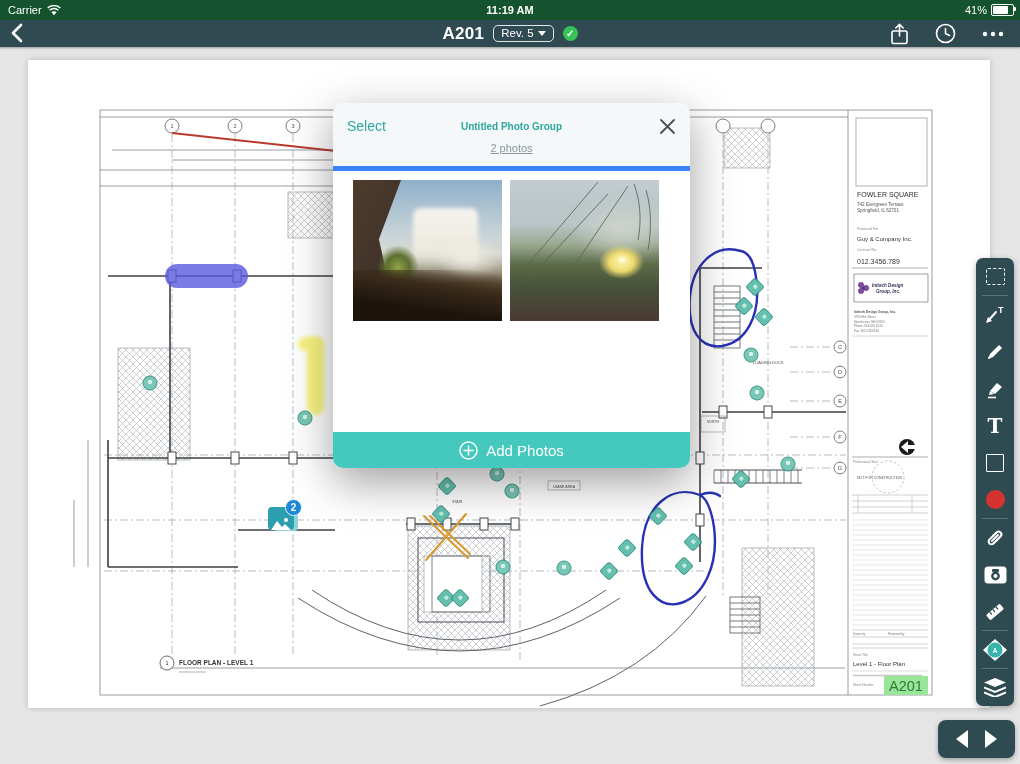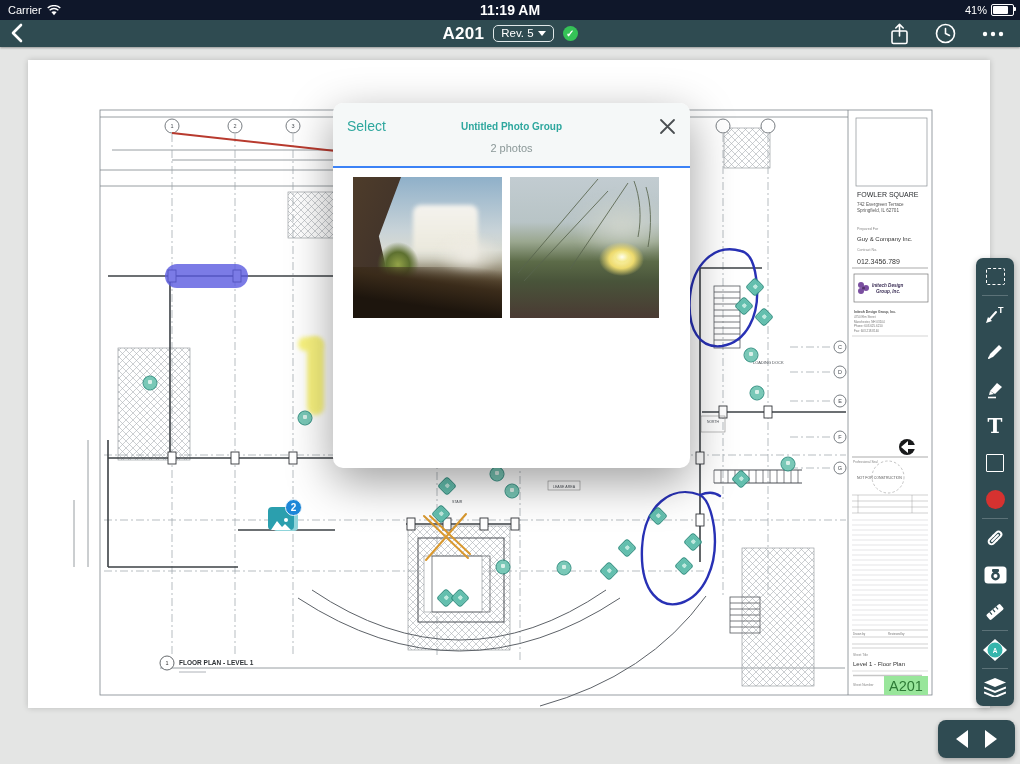--- a/index.html
+++ b/index.html
@@ -1,23 +1,23 @@
 <!DOCTYPE html>
 <html><head>
 <meta charset="utf-8">
 <style>
   html,body{margin:0;padding:0;}
   body{width:1020px;height:764px;overflow:hidden;background:#e4e5e4;
        font-family:"Liberation Sans",sans-serif;-webkit-font-smoothing:antialiased;position:relative;}
 
   
-  #statusbar{position:absolute;left:0;top:0;width:1020px;height:20px;background:#0f172a;color:#fff;
+  #statusbar{position:absolute;left:0;top:0;width:1020px;height:20px;background:#14532d;color:#fff;
              display:flex;align-items:center;font-size:11px;z-index:60;}
   #statusbar .left{position:absolute;left:8px;display:flex;align-items:center;gap:5px;}
-  #statusbar .time{position:absolute;left:0;right:0;text-align:center;font-weight:bold;font-size:14px;}
+  #statusbar .time{position:absolute;left:0;right:0;text-align:center;font-weight:bold;font-size:11px;}
   #statusbar .right{position:absolute;right:6px;display:flex;align-items:center;gap:4px;}
   .battery{width:21px;height:10px;border:1px solid #fff;border-radius:2px;position:relative;}
   .battery::before{content:"";position:absolute;left:1px;top:1px;bottom:1px;width:15px;background:#fff;border-radius:1px;}
   .battery::after{content:"";position:absolute;right:-3px;top:2px;width:2px;height:4px;background:#fff;border-radius:0 1px 1px 0;}
 
   #navbar{position:absolute;left:0;top:20px;width:1020px;height:27px;background:#2f4b51;z-index:60;
           display:flex;align-items:center;box-shadow:0 1px 2px rgba(0,0,0,.35);}
   .back-btn{position:absolute;left:10px;top:1px;width:28px;height:24px;display:flex;align-items:center;}
   .nav-center{position:absolute;left:0;right:0;display:flex;align-items:center;justify-content:center;gap:9px;}
   .nav-title{color:#fff;font-size:17px;font-weight:bold;letter-spacing:.3px;}
@@ -44,26 +44,26 @@
   #photo-group-marker .back{position:absolute;left:5px;top:5px;width:25px;height:22px;background:#8fd4da;border-radius:4px;}
   #photo-group-marker .front{position:absolute;left:0;top:3px;width:26px;height:23px;background:#2b9fae;border-radius:4px;
        display:flex;align-items:flex-end;justify-content:center;overflow:hidden;}
   #photo-group-marker .badge{position:absolute;right:-2px;top:-5px;width:15px;height:15px;border-radius:50%;
        background:#1d87d8;border:1.5px solid #eaf4fb;color:#fff;font-size:10px;font-weight:bold;
        display:flex;align-items:center;justify-content:center;}
 
   
   #modal{position:absolute;left:333px;top:103px;width:357px;height:365px;background:#fff;border-radius:10px;
          box-shadow:0 14px 46px rgba(0,0,0,.38);z-index:40;display:flex;flex-direction:column;overflow:hidden;}
-  .modal-head{background:#f5f8f8;border-bottom:2px solid #3b82f6;padding:10px 14px 6px 14px;}
+  .modal-head{background:#f5f8f8;border-bottom:5px solid #3b82f6;padding:10px 14px 6px 14px;}
   .modal-head-row{display:flex;align-items:center;height:26px;}
   .select-label{color:#2ea79e;font-size:14px;width:90px;}
   .modal-title{color:#2ea79e;font-size:10px;font-weight:bold;flex:1;text-align:center;}
   .close-btn{width:90px;display:flex;justify-content:flex-end;}
-  .photo-count{text-align:center;color:#8b9898;font-size:11px;padding:3px 0 6px 0;}
+  .photo-count{text-align:center;color:#8b9898;font-size:11px;padding:3px 0 6px 0;text-decoration:underline;}
   .photo-row{display:flex;gap:8px;padding:9px 20px 0 20px;}
   .photo{width:149px;height:141px;position:relative;overflow:hidden;background:#ccc;}
   .add-photos{margin-top:auto;height:36px;background:#45c8bd;color:#fff;font-size:15px;
               display:flex;align-items:center;justify-content:center;gap:8px;}
 
   
   .p1{background:linear-gradient(180deg,#8fb0c9 0%,#c8d3d8 38%,#d8dad2 52%,#b9b6a5 60%,#6b5b41 74%,#33261656 100%),#3a2d1d;}
   .p1 .rocks{position:absolute;left:0;top:0;width:62%;height:100%;
       background:linear-gradient(115deg,#4e3c2a 0%,#41332a 45%,rgba(65,51,42,0) 78%);
       clip-path:polygon(0 0,52% 0,28% 42%,48% 100%,0 100%);}
@@ -465,20 +465,27 @@
           <path d="M8 96 L88 2"></path>
             <path d="M14 104 L98 14"></path>
             <path d="M60 92 L118 6"></path>
           <path d="M128 60 C132 40 130 20 124 4"></path>
             <path d="M138 70 C142 48 141 26 136 10"></path>
         </g>
       </svg>
     </div>
   </div>
 
+  <div class="add-photos">
+    <svg width="19" height="19" viewBox="0 0 19 19">
+      <circle cx="9.5" cy="9.5" r="8.5" stroke="#fff" stroke-width="1.5" fill="none"></circle>
+      <path d="M9.5 5 V14 M5 9.5 H14" stroke="#fff" stroke-width="1.5" stroke-linecap="round"></path>
+    </svg>
+    <span>Add Photos</span>
+  </div>
 </div>
 
 <div id="toolbar">
   <div class="tb-item">
       <span class="marquee"></span>
     </div>
   <div class="tb-div"></div>
 
   <div class="tb-item">
     <svg width="22" height="20" viewBox="0 0 22 20">

